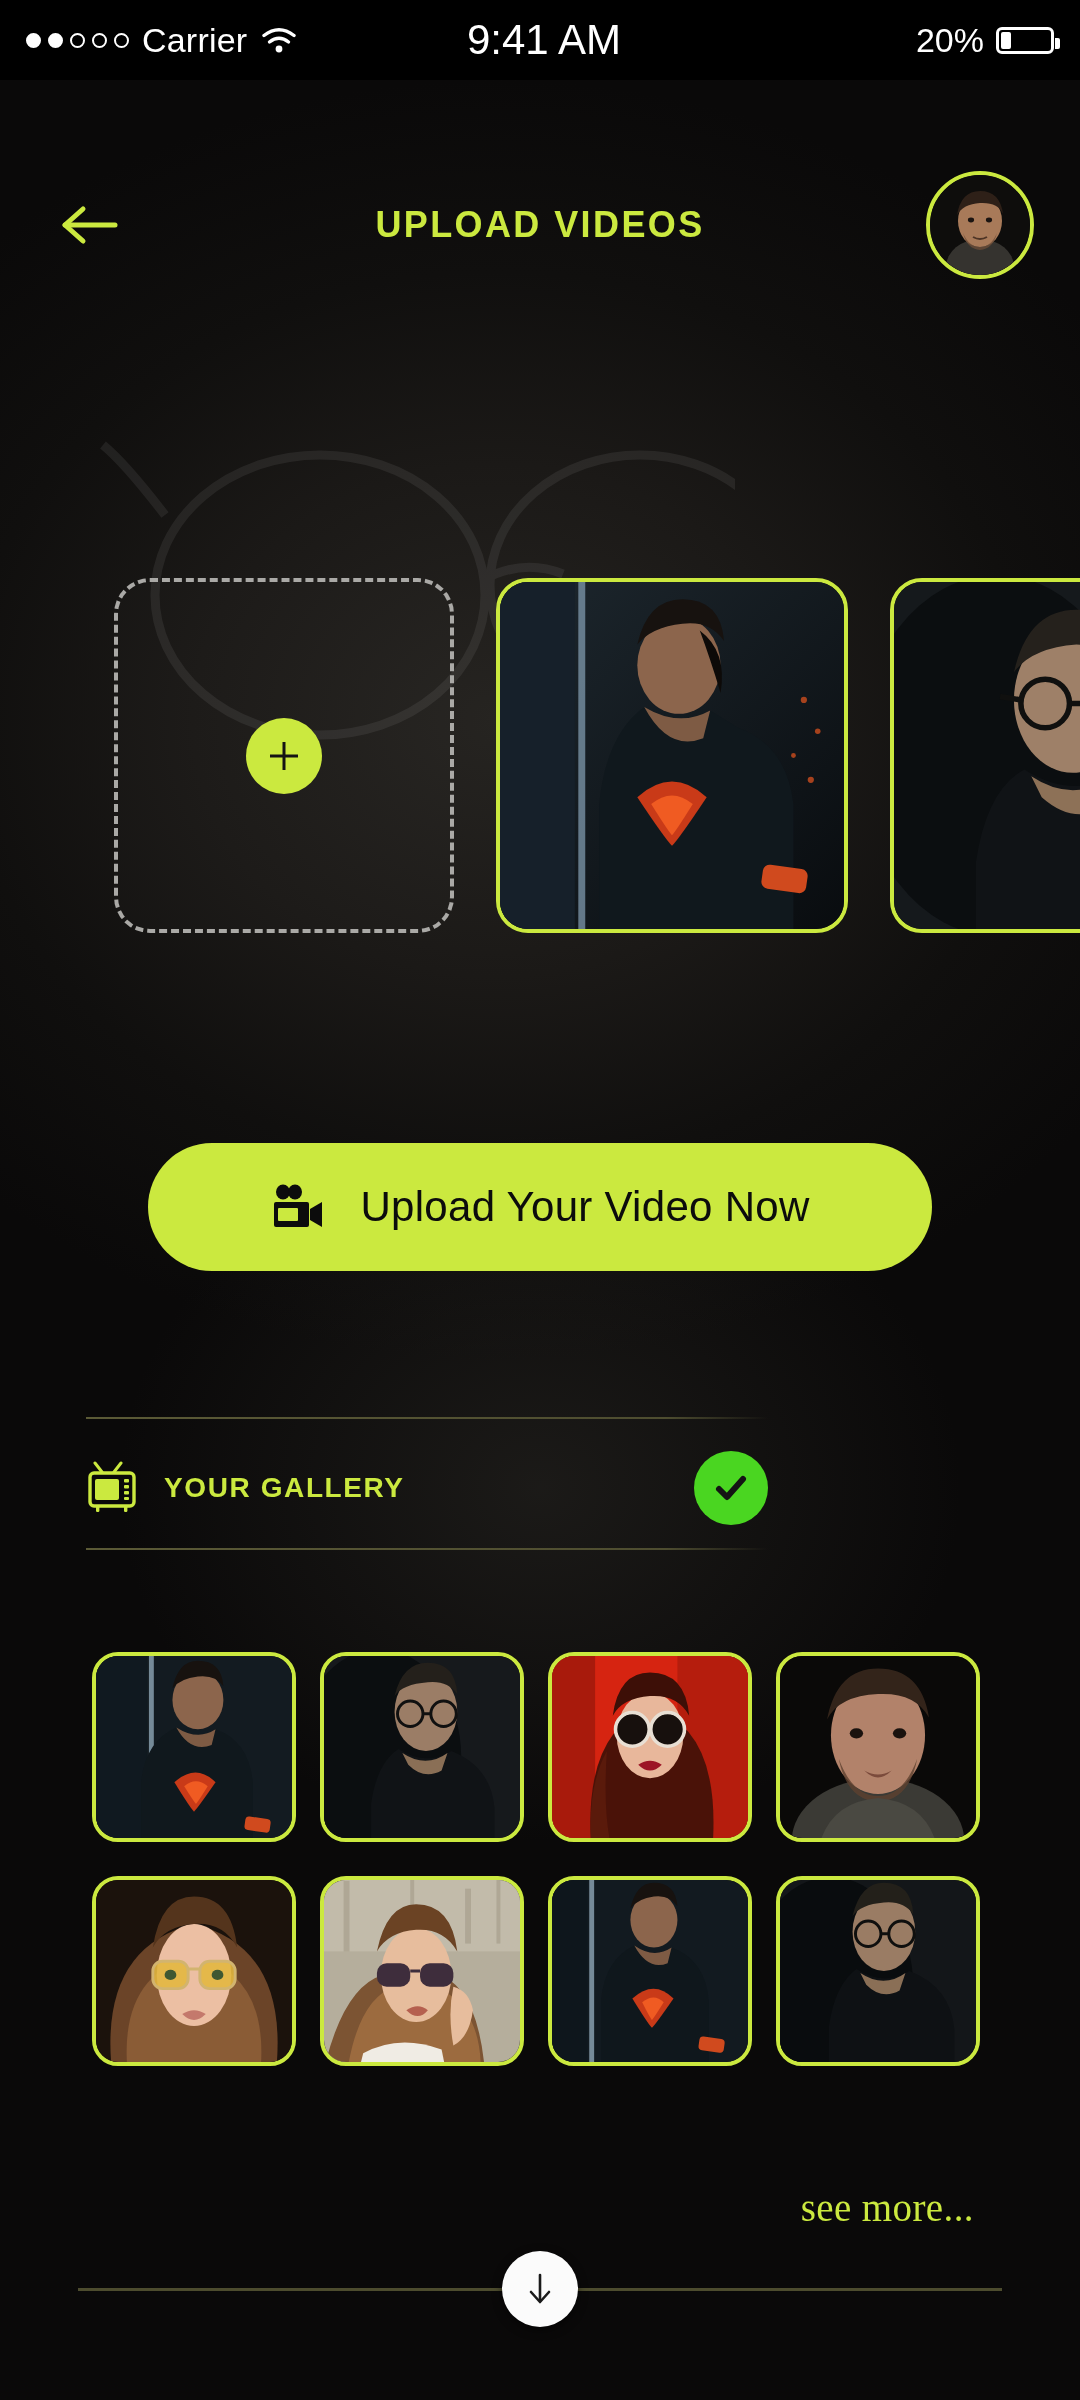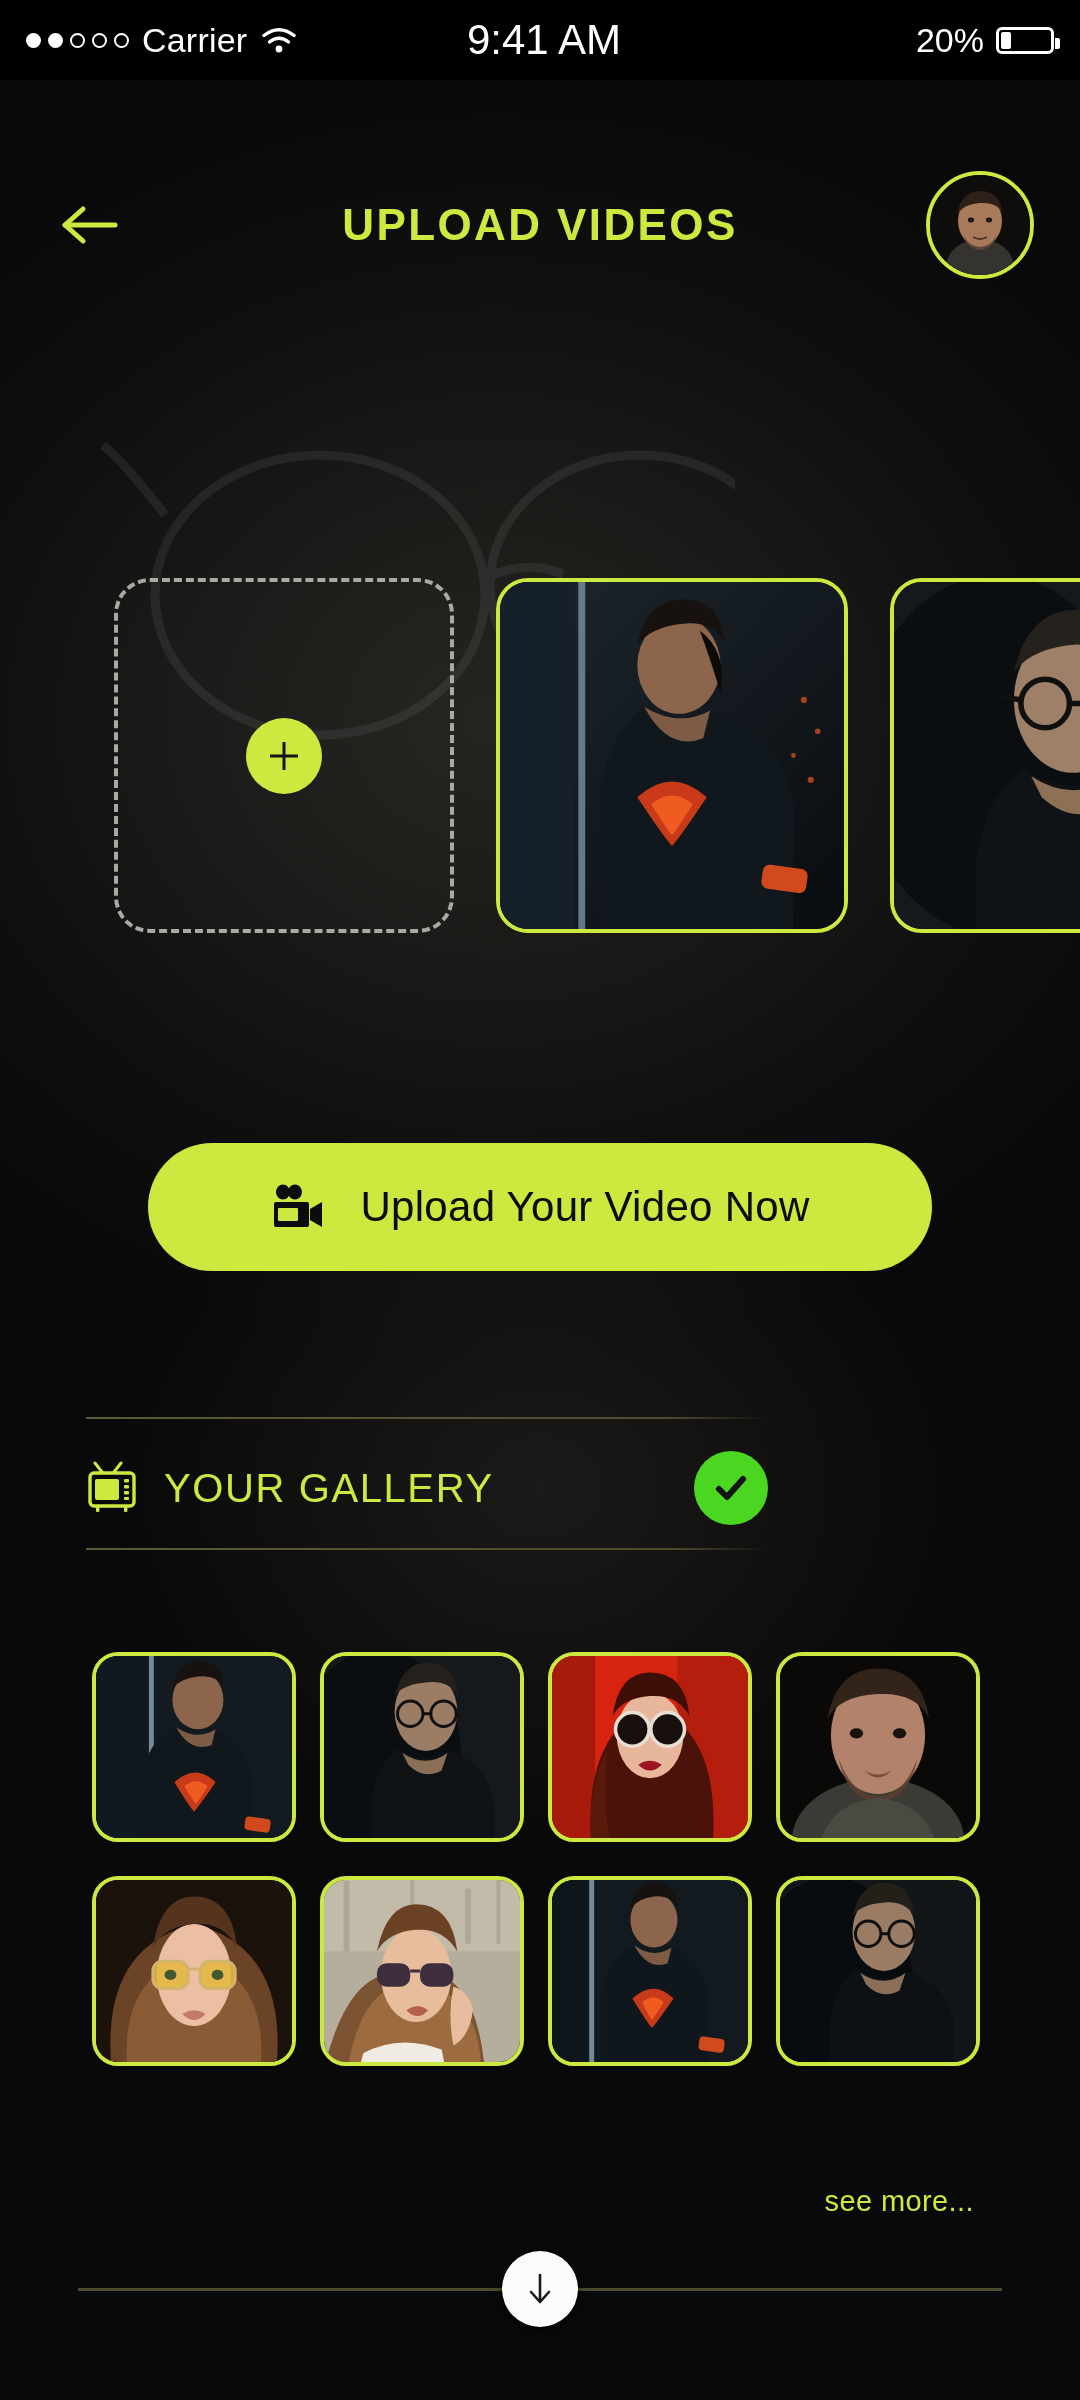--- a/index.html
+++ b/index.html
@@ -85,21 +85,21 @@
     z-index:20;
   }
   #back-btn {
     width:86px; height:86px;
     display:flex; align-items:center; justify-content:center;
     cursor:pointer;
   }
   #page-title {
     position:absolute; left:0; right:0;
     text-align:center;
-    font-size:44px; font-weight:700;
+    font-size:36px; font-weight:700;
     letter-spacing:2.4px;
     color:#cbe93f;
     pointer-events:none;
   }
   #avatar {
     margin-left:auto;
     width:108px; height:108px;
     border-radius:50%;
     border:4px solid #cbe93f;
     overflow:hidden;
@@ -171,21 +171,21 @@
     width:682px; height:2px;
     background:linear-gradient(to right, #5b5a36, #4e4d30 85%, rgba(78,77,48,0));
   }
   #gallery-header {
     position:absolute; left:86px; top:1432px;
     width:682px; height:112px;
     display:flex; align-items:center;
     z-index:15;
   }
   #gallery-title {
-    font-size:40px; font-weight:400; letter-spacing:1.6px;
+    font-size:28px; font-weight:700; letter-spacing:1.6px;
     color:#cbe93f; margin-left:26px;
   }
   #gallery-check {
     margin-left:auto;
     width:74px; height:74px; border-radius:50%;
     background:#4ad621;
     display:flex; align-items:center; justify-content:center;
     cursor:pointer;
   }
 
@@ -202,24 +202,25 @@
     border:4px solid #cbe93f;
     border-radius:26px;
     overflow:hidden;
     cursor:pointer;
     background:#101010;
   }
 
   
   #see-more {
     position:absolute; right:106px; top:2185px;
-    font-size:29px; color:#cbe93f;
+    font-size:39px; color:#cbe93f;
     letter-spacing:.4px;
     cursor:pointer;
     z-index:15;
+    font-family:Liberation Serif, serif;
   }
 
   
   #scroll-line {
     position:absolute; left:78px; top:2288px;
     width:924px; height:3px;
     background:#4d4c2e;
     z-index:12;
   }
   #scroll-down-btn {

